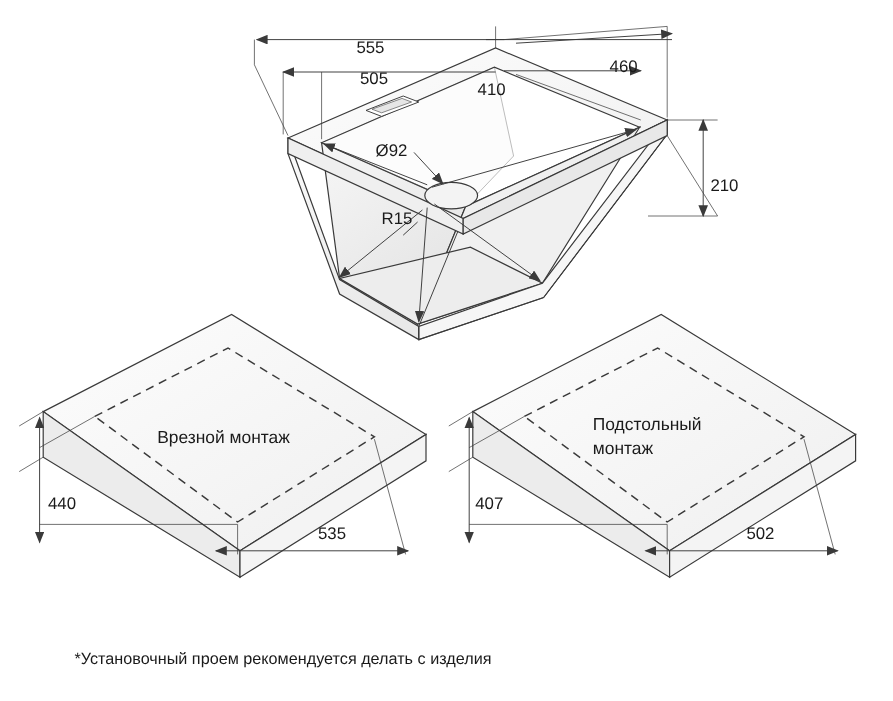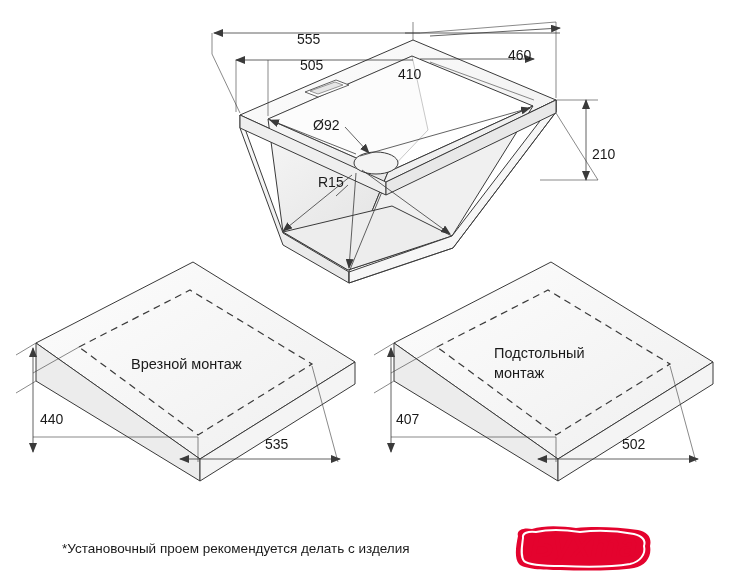--- a/index.html
+++ b/index.html
@@ -187,25 +187,14 @@
 
       <text class="labeltext" x="494" y="358">Подстольный</text>
       <text class="labeltext" x="494" y="378">монтаж</text>
       <text class="dimtext" x="396" y="424">407</text>
       <text class="dimtext" x="622" y="449">502</text>
     </g>
 
     <text class="footnote" x="62" y="553">*Установочный проем рекомендуется делать с изделия</text>
   </svg>
 
-  <div class="logo-wrap">
-    <svg viewBox="0 0 140 46" width="140" height="46">
-      <g>
-        <path d="M4,10 C2,4 10,1 18,3 C30,-1 48,0 62,2 C80,0 104,1 124,4 C134,6 138,12 136,20
-                 C138,30 132,40 120,42 C100,45 70,45 46,44 C28,44 10,43 5,38 C0,32 2,20 4,10 Z" fill="#e4032e"></path>
-        <path d="M9,12 C8,7 14,5 22,6 C36,3 52,4 66,6 C84,4 104,5 120,8 C128,10 132,14 130,20
-                 C132,28 126,36 116,38 C98,41 70,41 48,40 C30,40 14,39 10,35 C6,30 8,20 9,12 Z" fill="none" stroke="#ffffff" stroke-width="2"></path>
-      </g>
-      <text class="logo-text" x="70" y="31" text-anchor="middle" fill="#ffffff">Бухта</text>
-    </svg>
-  </div>
 
 </div>
 
 </body></html>

